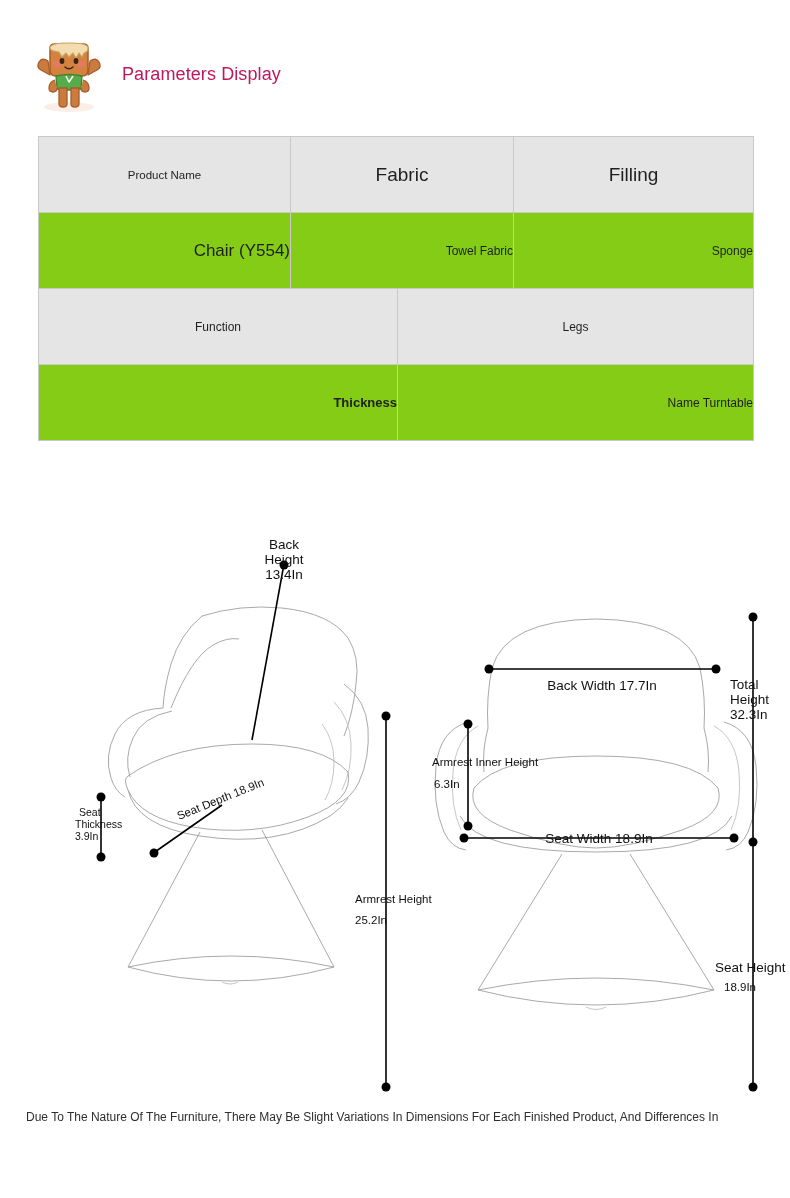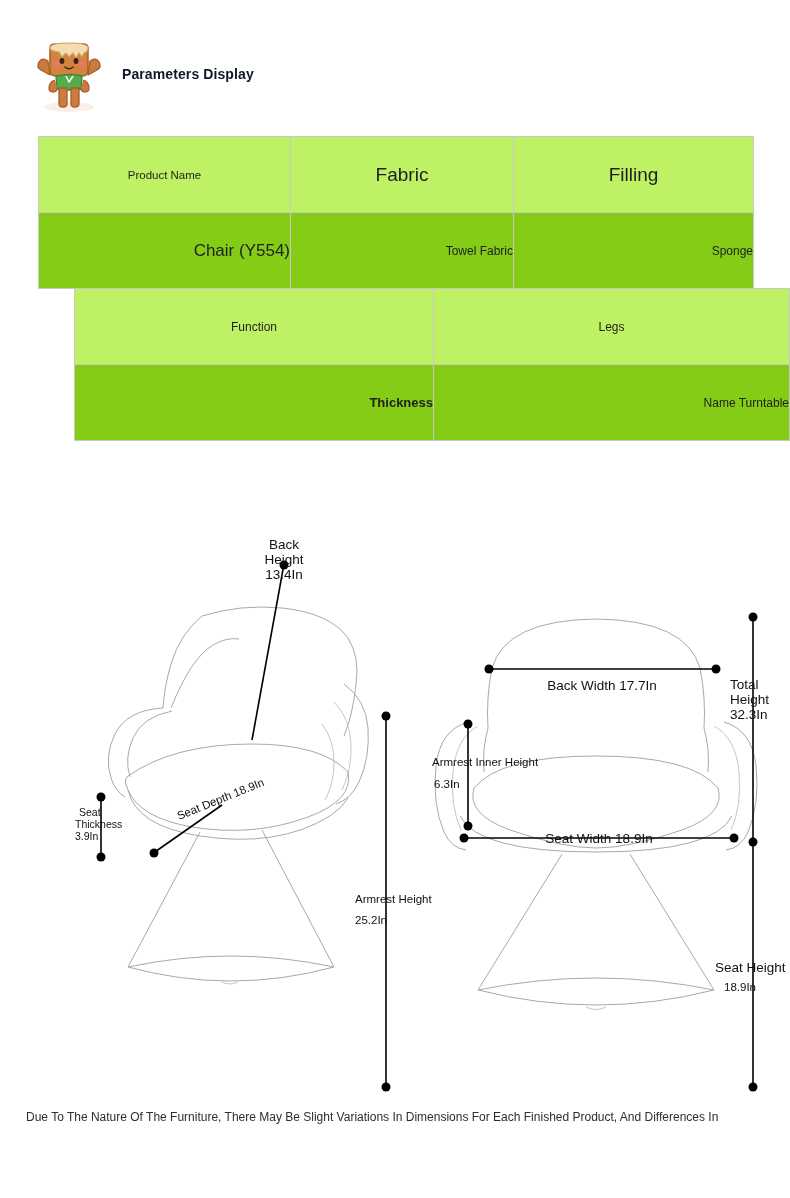--- a/index.html
+++ b/index.html
@@ -31,51 +31,51 @@
   }
 
   .mascot {
     width: 78px;
     height: 80px;
     position: relative;
     flex: 0 0 auto;
   }
 
   .page-title {
-    font-size: 14px;
-    font-weight: bold;
-    color: #0f172a;
+    font-size: 18px;
+    font-weight: normal;
+    color: #be185d;
     letter-spacing: 0.1px;
     white-space: nowrap;
   }
 
   
   .spec-table {
     position: absolute;
     border-collapse: collapse;
     table-layout: fixed;
   }
 
   .spec-table td {
     border: 1px solid #c9c9c9;
     text-align: center;
     vertical-align: middle;
     color: #1f1f1f;
   }
 
-  .spec-table tr.head td { background: #bef264; }
+  .spec-table tr.head td { background: #e5e5e5; }
   .spec-table tr.body td { background: #84cc16; text-align: right; }
 
   #table-a { left: 38px; top: 136px; width: 715px; }
   #table-a td { height: 76px; }
   #table-a .c1 { width: 252px; }
   #table-a .c2 { width: 223px; }
   #table-a .c3 { width: 240px; }
 
-  #table-b { left: 38px; top: 288px; width: 715px; margin-left: 36px; }
+  #table-b { left: 38px; top: 288px; width: 715px; }
   #table-b td { height: 76px; }
   #table-b .c1 { width: 359px; }
   #table-b .c2 { width: 356px; }
 
   .t-sm   { font-size: 11.5px; font-weight: normal; }
   .t-md   { font-size: 12px;   font-weight: normal; }
   .t-lg   { font-size: 19px;   font-weight: normal; }
   .t-xl   { font-size: 17px;   font-weight: normal; }
   .t-b13  { font-size: 13px;   font-weight: bold; }
 

